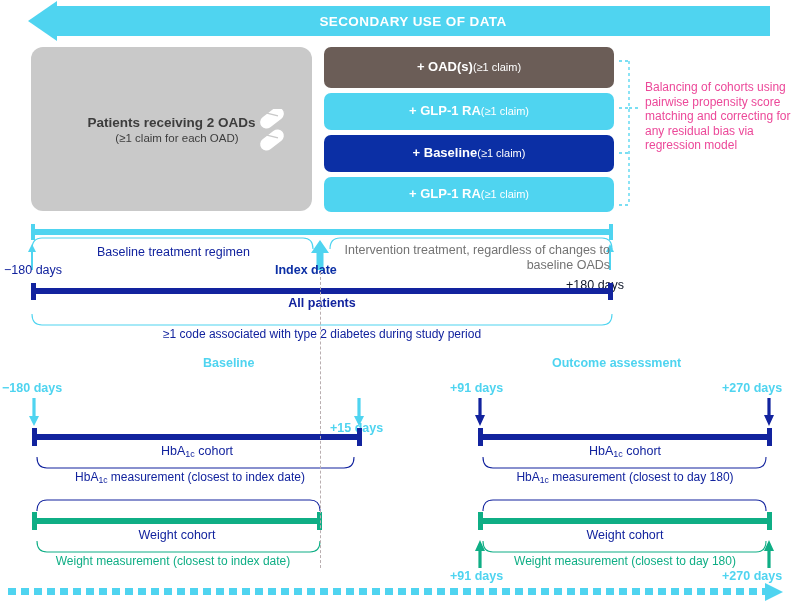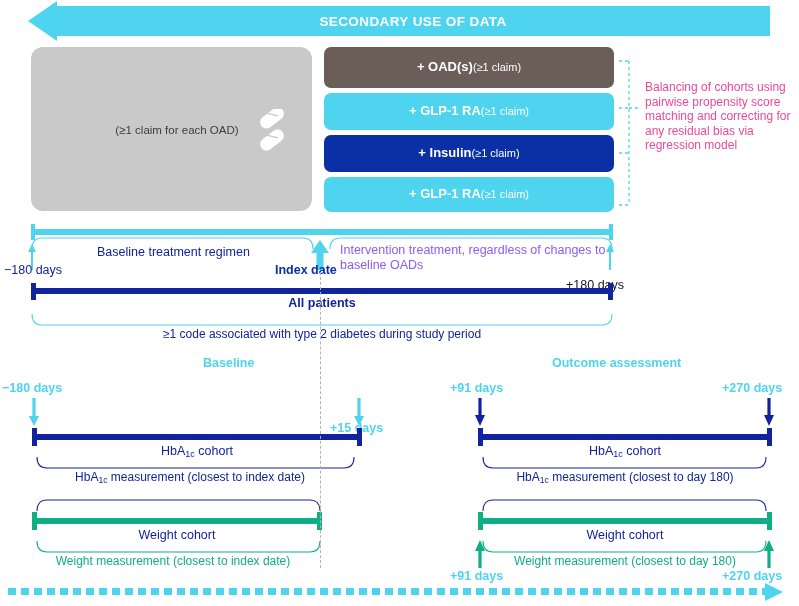--- a/index.html
+++ b/index.html
@@ -65,21 +65,21 @@
   #cyan-track{left:31px;top:229px;width:582px;height:6px;background:#4FD4F0;}
   .cyan-cap{width:4px;height:16px;background:#4FD4F0;top:224px;}
   #cyan-cap-l{left:31px;}
   #cyan-cap-r{left:609px;}
 
   #index-date-label{left:275px;top:263px;font-size:12.5px;font-weight:bold;color:#0B2FA5;}
   #day-minus180-top{left:4px;top:263px;font-size:12.5px;color:#12239e;}
   #day-plus180-top{left:566px;top:263px;font-size:12.5px;color:#0f172a;margin-top:15px;}
 
   #baseline-regimen-label{left:97px;top:245px;font-size:12.5px;color:#12239e;}
-  #intervention-label{left:340px;top:243px;width:270px;text-align:left;font-size:12.5px;line-height:14.5px;color:#8b5cf6;}
+  #intervention-label{left:340px;top:243px;width:270px;text-align:right;font-size:12.5px;line-height:14.5px;color:#737373;}
 
   #all-patients-track{left:31px;top:288px;width:582px;height:6px;background:#12239e;}
   .navy-cap{width:5px;height:17px;background:#12239e;top:283px;}
   #navy-cap-l{left:31px;}
   #navy-cap-r{left:608px;}
   #all-patients-label{left:31px;top:296px;width:582px;text-align:center;font-size:12.5px;font-weight:bold;color:#12239e;}
 
   #code-note{left:31px;top:327px;width:582px;text-align:center;font-size:12px;color:#12239e;}
 
   
@@ -149,20 +149,21 @@
 <body>
 
 <div class="abs" id="secondary-use-banner">
   <div class="head"></div>
   <div class="bar"></div>
   <div class="label nowrap">SECONDARY USE OF DATA</div>
 </div>
 
 <div class="abs" id="patients-box">
   <div class="inner">
+    <div class="t1 nowrap">Patients receiving 2 OADs</div>
     <div class="t2 nowrap">(≥1 claim for each OAD)</div>
   </div>
   <svg class="abs" id="pill-icon" viewBox="0 0 42 46">
     <g fill="#ffffff" stroke="#c9c9c9" stroke-width="1.4">
       <rect x="6" y="2" width="28" height="14" rx="7" transform="rotate(-38 20 9)"></rect>
       <rect x="6" y="24" width="28" height="14" rx="7" transform="rotate(-38 20 31)"></rect>
     </g>
     <g stroke="#c9c9c9" stroke-width="1.4">
       <line x1="19" y1="2" x2="26" y2="11" transform="rotate(-38 20 9)"></line>
       <line x1="19" y1="24" x2="26" y2="33" transform="rotate(-38 20 31)"></line>
@@ -172,21 +173,21 @@
 
 <div class="abs tx-box" id="tx-oad">
   <div class="n">+ OAD(s)</div>
   <div class="c">(≥1 claim)</div>
 </div>
 <div class="abs tx-box" id="tx-glp1-a">
   <div class="n">+ GLP-1 RA</div>
   <div class="c">(≥1 claim)</div>
 </div>
 <div class="abs tx-box" id="tx-insulin">
-  <div class="n">+ Insulin</div>
+  <div class="n">+ Baseline</div>
   <div class="c">(≥1 claim)</div>
 </div>
 <div class="abs tx-box" id="tx-glp1-b">
   <div class="n">+ GLP-1 RA</div>
   <div class="c">(≥1 claim)</div>
 </div>
 
 <svg class="abs" id="balancing-bracket" viewBox="0 0 20 146">
   <g stroke="#4FD4F0" stroke-width="1.3" fill="none" stroke-dasharray="3,3">
     <line x1="10" y1="1" x2="10" y2="145"></line>

